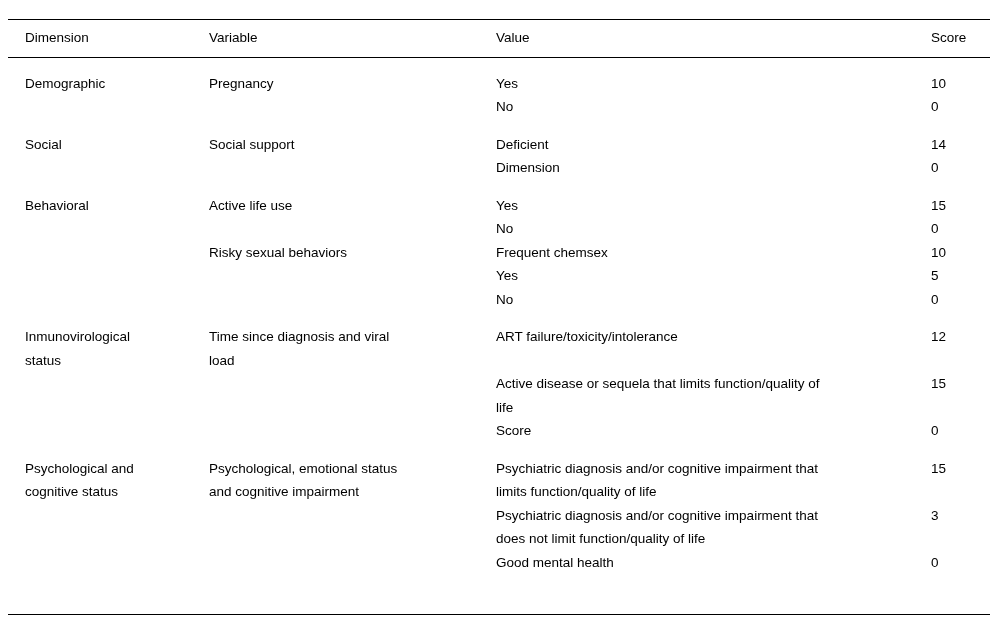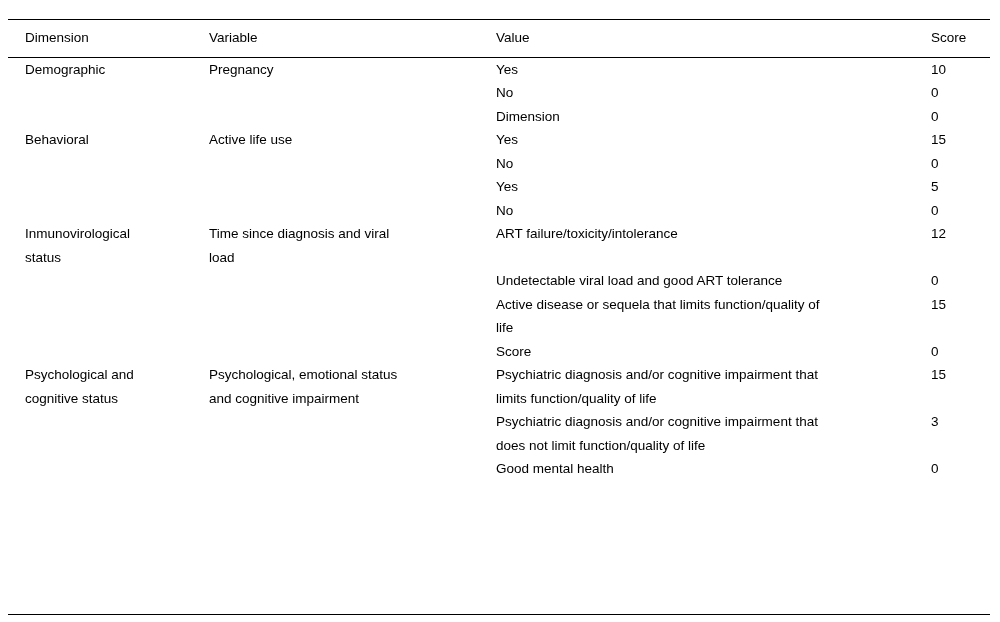--- a/index.html
+++ b/index.html
@@ -49,21 +49,21 @@
 
   tbody td {
     vertical-align: top;
     padding: 0 0 0 17px;
     border: none;
   }
   tbody td.score-cell {
     padding-left: 16px;
   }
   tbody tr.first-in-group > td {
-    padding-top: 0;
+    padding-top: 14px;
   }
   tbody tr > td > div.cell-text {
     white-space: pre-line;
   }
 
   
   #bottom-rule {
     position: absolute;
     left: 8px;
     top: 605px;
@@ -114,20 +114,34 @@
           <td>
             <div class="cell-text"></div>
           </td>
           <td>
             <div class="cell-text">No</div>
           </td>
           <td class="score-cell">
             <div class="cell-text">0</div>
           </td>
         </tr>
+        <tr class="first-in-group">
+          <td>
+            <div class="cell-text">Social</div>
+          </td>
+          <td>
+            <div class="cell-text">Social support</div>
+          </td>
+          <td>
+            <div class="cell-text">Deficient</div>
+          </td>
+          <td class="score-cell">
+            <div class="cell-text">14</div>
+          </td>
+        </tr>
         <tr>
           <td>
             <div class="cell-text"></div>
           </td>
           <td>
             <div class="cell-text"></div>
           </td>
           <td>
             <div class="cell-text">Dimension</div>
           </td>
@@ -154,20 +168,34 @@
             <div class="cell-text"></div>
           </td>
           <td>
             <div class="cell-text"></div>
           </td>
           <td>
             <div class="cell-text">No</div>
           </td>
           <td class="score-cell">
             <div class="cell-text">0</div>
+          </td>
+        </tr>
+        <tr>
+          <td>
+            <div class="cell-text"></div>
+          </td>
+          <td>
+            <div class="cell-text">Risky sexual behaviors</div>
+          </td>
+          <td>
+            <div class="cell-text">Frequent chemsex</div>
+          </td>
+          <td class="score-cell">
+            <div class="cell-text">10</div>
           </td>
         </tr>
         <tr>
           <td>
             <div class="cell-text"></div>
           </td>
           <td>
             <div class="cell-text"></div>
           </td>
           <td>
@@ -208,34 +236,20 @@
           </td>
         </tr>
         <tr>
           <td>
             <div class="cell-text"></div>
           </td>
           <td>
             <div class="cell-text"></div>
           </td>
           <td>
-            <div class="cell-text">Undetectable viral load and good ART tolerance</div>
-          </td>
-          <td class="score-cell">
-            <div class="cell-text">0</div>
-          </td>
-        </tr>
-        <tr>
-          <td>
-            <div class="cell-text"></div>
-          </td>
-          <td>
-            <div class="cell-text"></div>
-          </td>
-          <td>
             <div class="cell-text">Active disease or sequela that limits function/quality of
 life</div>
           </td>
           <td class="score-cell">
             <div class="cell-text">15</div>
           </td>
         </tr>
         <tr>
           <td>
             <div class="cell-text"></div>

